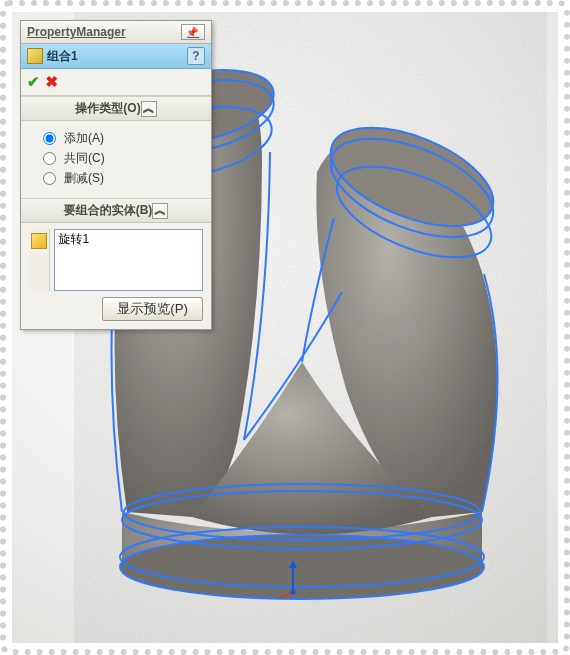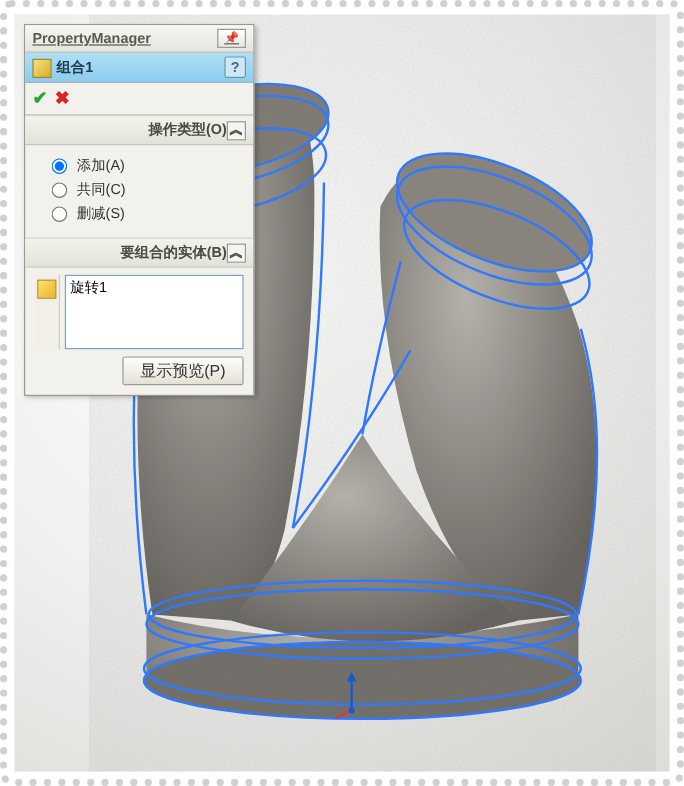--- a/index.html
+++ b/index.html
@@ -26,29 +26,29 @@
     display:flex;align-items:center;justify-content:space-between;
     background:linear-gradient(#f8f7f2,#e4e3dc);border-bottom:1px solid #b6b6ae;
     padding:3px 6px;font-weight:bold;color:#5a5a52;text-decoration:underline;
   }
   .pm-pin{width:22px;height:14px;border:1px solid #9a9a94;background:linear-gradient(#fff,#e6e6e0);display:flex;align-items:center;justify-content:center;}
   .pm-feature{
     display:flex;align-items:center;justify-content:space-between;
     background:linear-gradient(#aee0f7,#8cccee);border-bottom:1px solid #7aa9c4;
     padding:3px 6px;color:#1d3a4d;font-weight:bold;
   }
-  .pm-feature .lead{display:flex;align-items:flex-end;gap:4px;}
+  .pm-feature .lead{display:flex;align-items:center;gap:4px;}
   .cube-ico{width:14px;height:14px;background:linear-gradient(135deg,#f7e27a,#d9ad2a);border:1px solid #a9841d;}
   .help-btn{width:16px;height:16px;border:1px solid #6c94ad;background:#cfe6f3;color:#3a6b88;display:flex;align-items:center;justify-content:center;font-weight:bold;border-radius:2px;}
   .pm-okrow{display:flex;gap:6px;padding:4px 6px;border-bottom:1px solid #c9c9c1;}
   .ok-ico{color:#2aa52a;font-size:15px;font-weight:bold;}
   .x-ico{color:#d22;font-size:15px;font-weight:bold;}
   .group{border-top:1px solid #cfcfc6;}
   .group-hd{
-    display:flex;align-items:center;justify-content:flex-end;
+    display:flex;align-items:center;justify-content:center;
     background:linear-gradient(#f3f2ec,#e3e2da);padding:3px 6px;color:#4a4a42;font-weight:bold;border-bottom:1px solid #c7c6bd;
   }
   .chev{width:14px;height:14px;border:1px solid #9a9a94;display:flex;align-items:center;justify-content:center;background:#f6f5ef;color:#555;}
   .group-body{padding:6px 8px 8px 8px;}
   .radio-row{display:flex;align-items:center;gap:8px;margin:3px 0 3px 14px;color:#333;}
   input[type=radio]{margin:0;}
   .bodies-box{
     margin-left:4px;border:1px solid #80a0c8;background:#fff;width:166px;height:60px;overflow:hidden;
   }
   .bodies-wrap{display:flex;}

